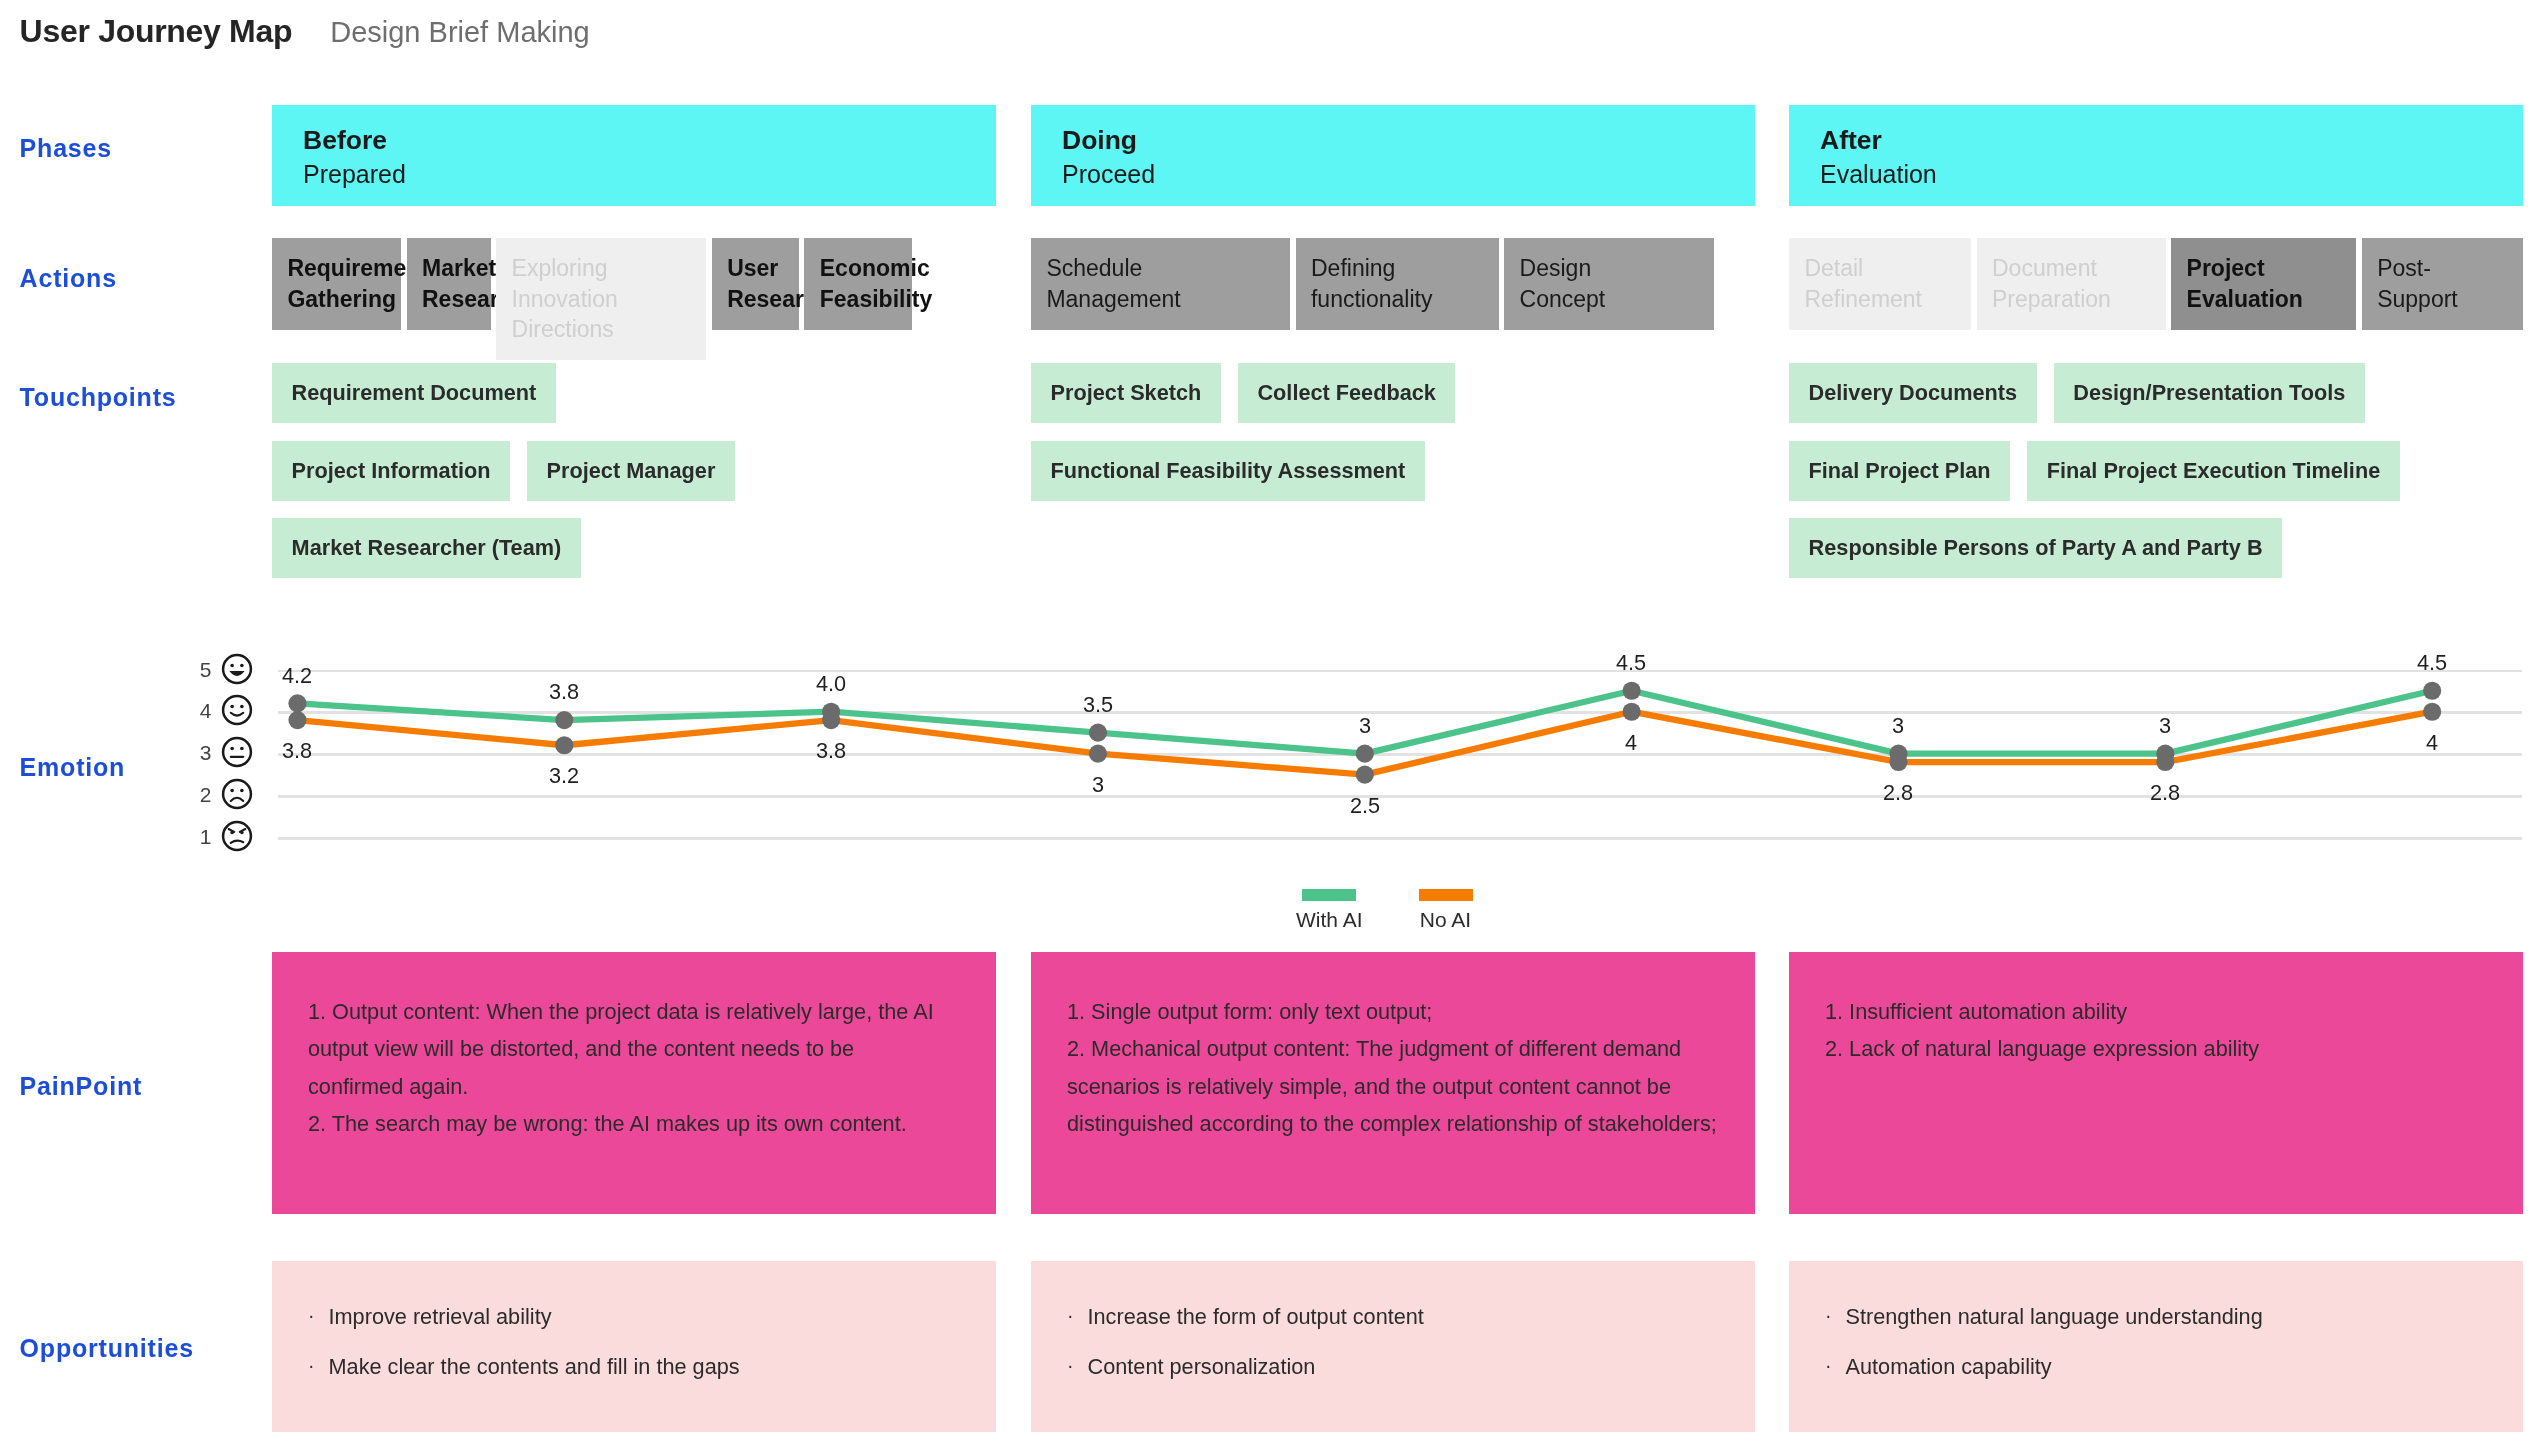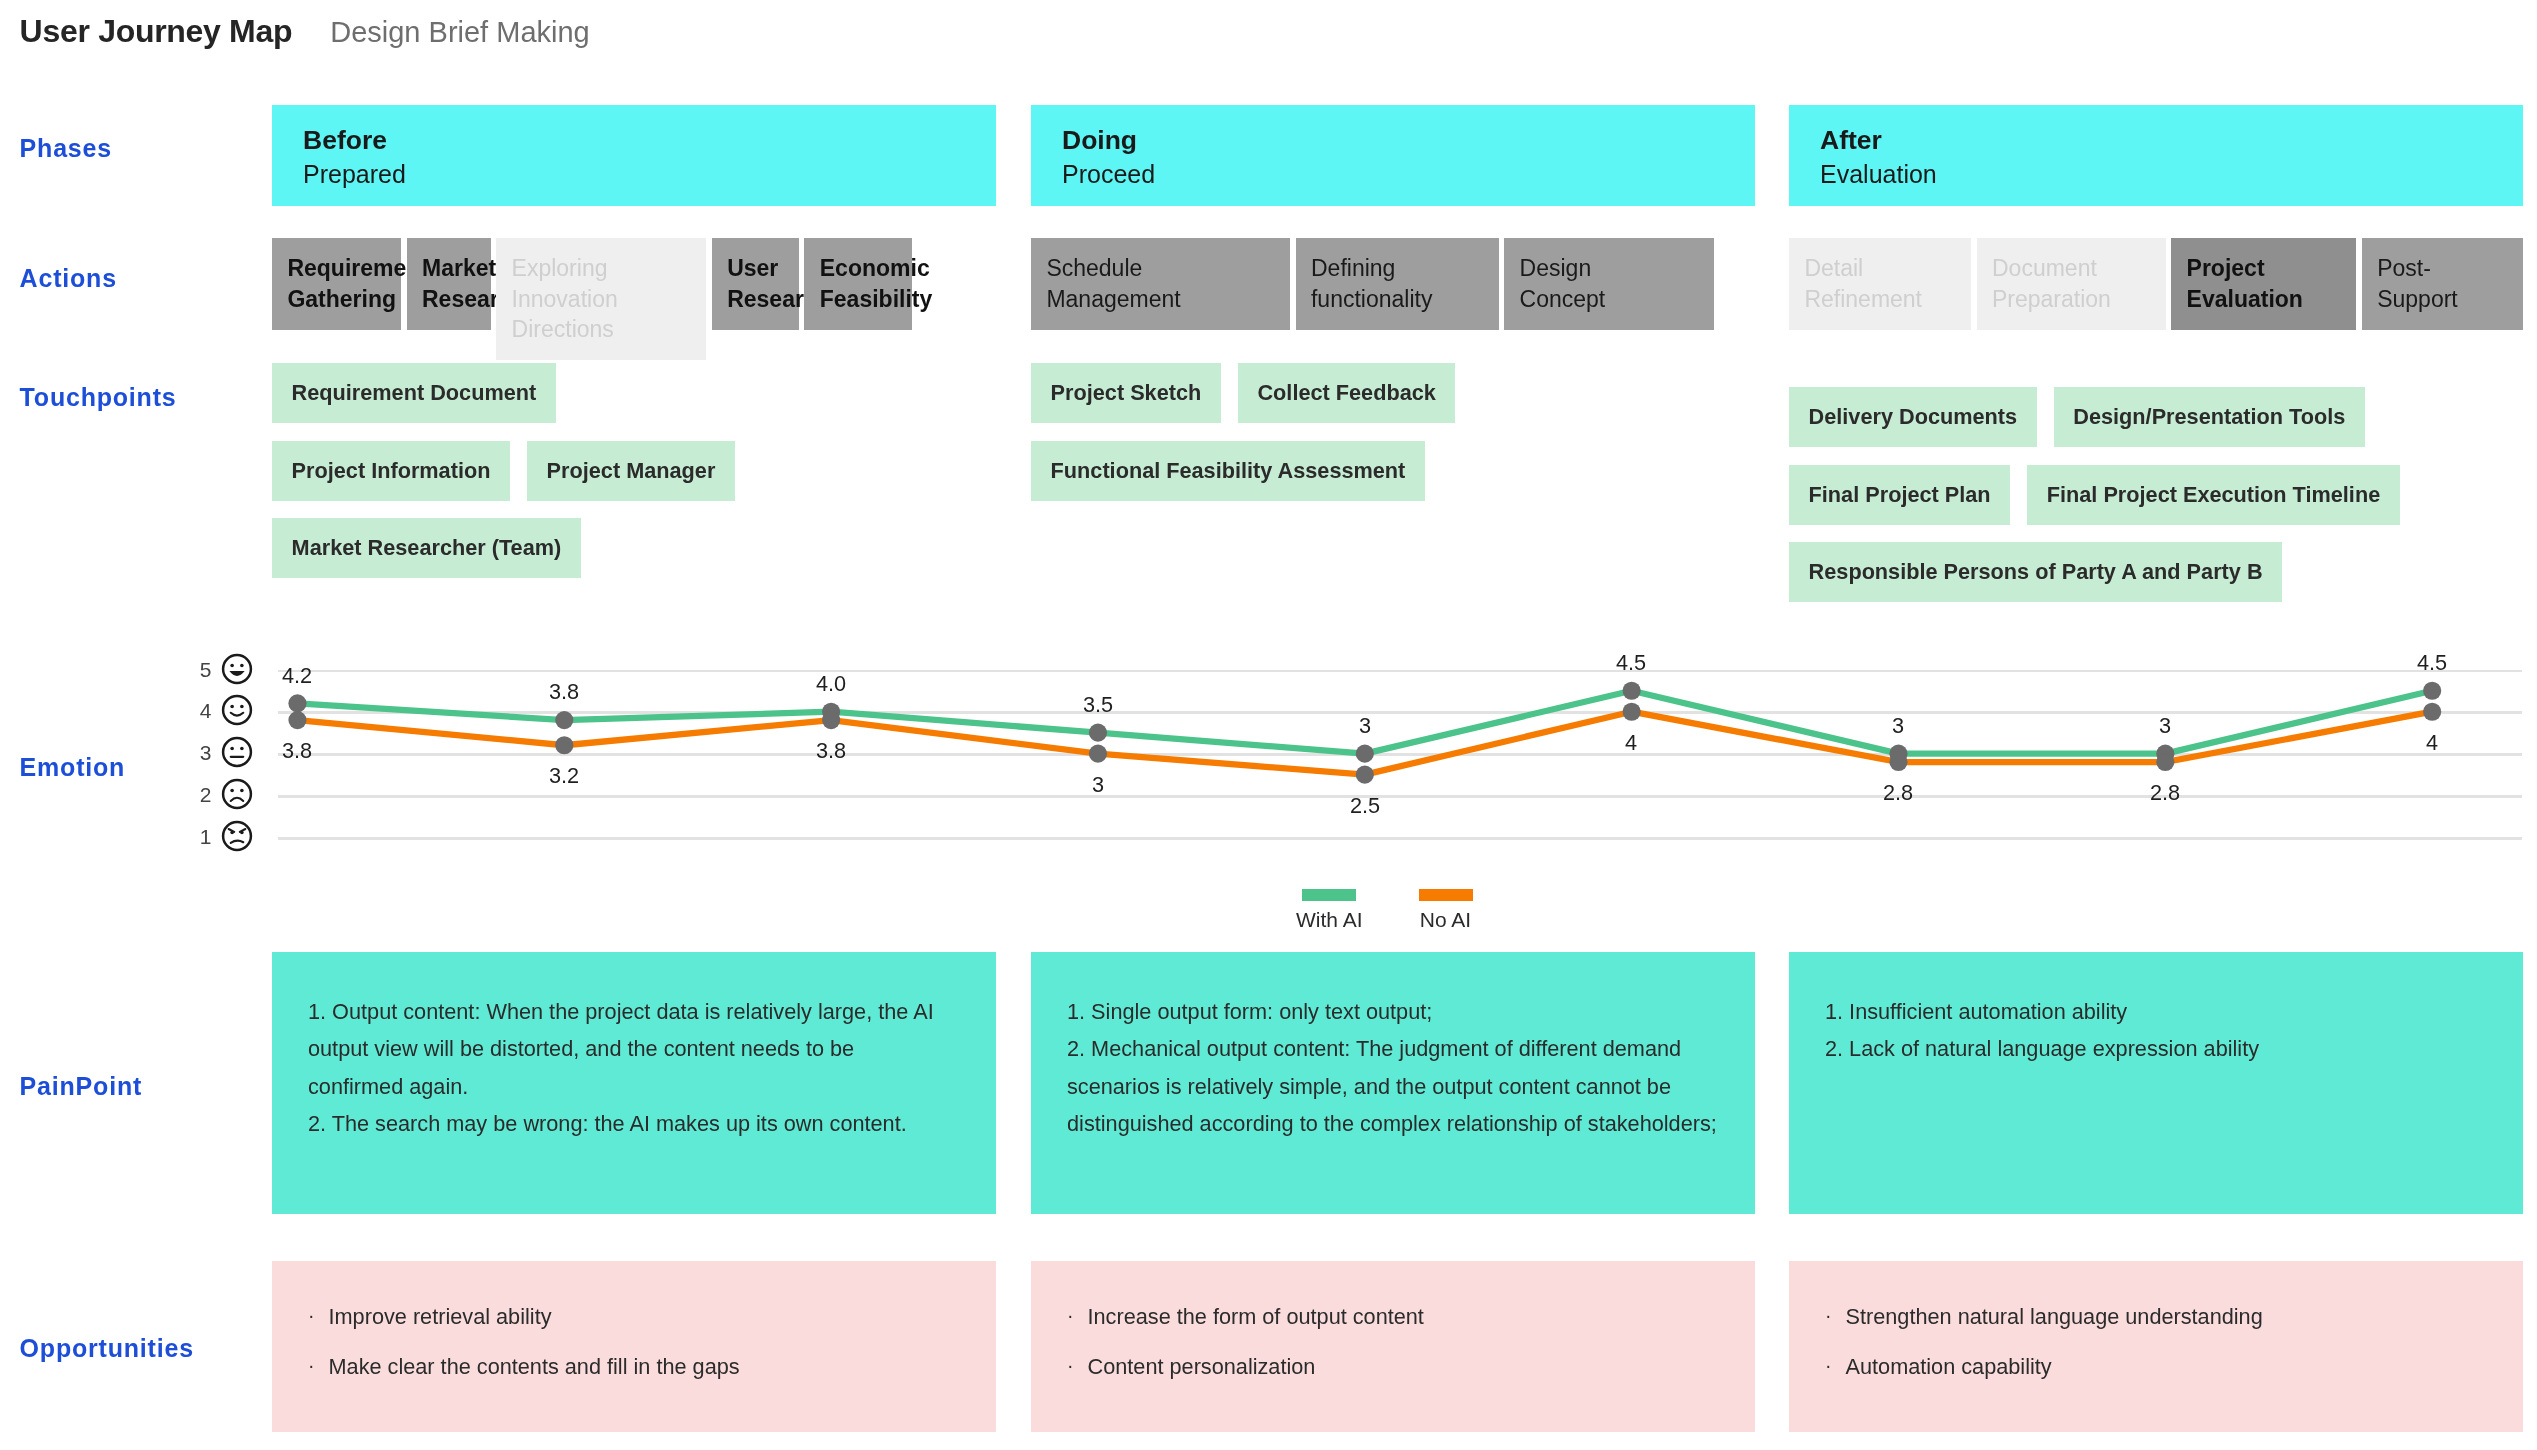--- a/index.html
+++ b/index.html
@@ -62,21 +62,21 @@
   .emo { width: 32px; height: 32px; }
   .gridline { position: absolute; height: 2.8px; background: #e2e2e2; }
   .legend { position: absolute; display: flex; gap: 56px; align-items: flex-start; }
   .legend-item { display: flex; flex-direction: column; align-items: center; gap: 7px; }
   .legend-swatch { width: 54px; height: 12px; }
   .legend-label { font-size: 21px; color: #2b2b2b; }
   .pt-label { position: absolute; font-size: 21.7px; color: #1f1f1f; transform: translateX(-50%); white-space: nowrap; }
 
   
   .pain-box {
-    position: absolute; background: #5eead4; color: #2b2b2b;
+    position: absolute; background: #ec4899; color: #2b2b2b;
     padding: 41px 36px; font-size: 21.7px; line-height: 1.72;
   }
   .pain-line { margin: 0; }
 
   
   .opp-box {
     position: absolute; background: #FBDCDD; color: #2b2b2b;
     padding: 41px 36px; font-size: 21.7px; line-height: 1.1;
   }
   .opp-item { display: flex; gap: 14px; align-items: flex-start; margin-bottom: 21px; }
@@ -181,21 +181,21 @@
     </div>
   <div class="tp-rows" id="tp-doing" style="left:1031px; top:363px;">
       <div class="tp-line">
         <div class="tp-box">Project Sketch</div>
         <div class="tp-box">Collect Feedback</div>
       </div>
       <div class="tp-line">
         <div class="tp-box">Functional Feasibility Assessment</div>
       </div>
     </div>
-  <div class="tp-rows" id="tp-after" style="left:1789px; top:363px;margin-top:24px;">
+  <div class="tp-rows" id="tp-after" style="left:1789px; top:363px;">
       <div class="tp-line">
         <div class="tp-box">Delivery Documents</div>
         <div class="tp-box">Design/Presentation Tools</div>
       </div>
       <div class="tp-line">
         <div class="tp-box">Final Project Plan</div>
         <div class="tp-box">Final Project Execution Timeline</div>
       </div>
       <div class="tp-line">
         <div class="tp-box">Responsible Persons of Party A and Party B</div>

